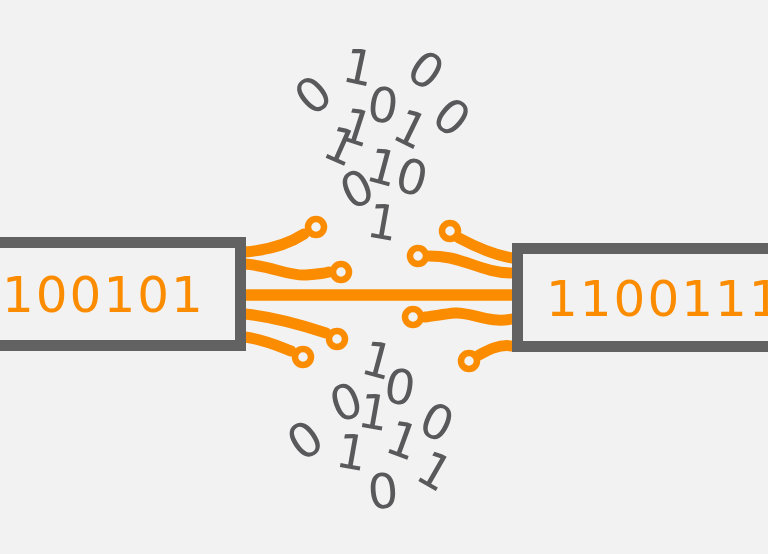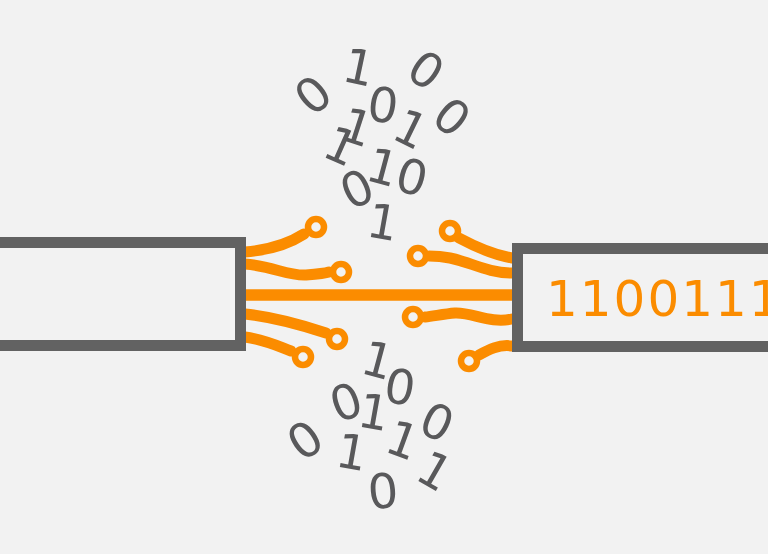--- a/index.html
+++ b/index.html
@@ -50,20 +50,21 @@
     <circle cx="418" cy="256" r="8"></circle>
     <path d="M512 319 C490 324, 472 312, 455 313 C444 314, 434 316, 425 317"></path>
     <circle cx="413" cy="317" r="8"></circle>
     <path d="M512 346 C499 344, 488 350, 479 355"></path>
     <circle cx="469" cy="361" r="8"></circle>
   </svg>
 
   <div class="cable-box left"></div>
   <div class="cable-box right"></div>
 
+  <div class="bits left-bits">100101</div>
   <div class="bits right-bits">1100111</div>
 
   <div class="scatter">
       <span class="sd" style="left: 359px; top: 67px; transform: translate(-50%, -50%) rotate(12deg);">1</span>
       <span class="sd" style="left: 426px; top: 70px; transform: translate(-50%, -50%) rotate(35deg);">0</span>
       <span class="sd" style="left: 313px; top: 95px; transform: translate(-50%, -50%) rotate(-40deg);">0</span>
       <span class="sd" style="left: 383px; top: 105px; transform: translate(-50%, -50%) rotate(8deg);">0</span>
       <span class="sd" style="left: 452px; top: 117px; transform: translate(-50%, -50%) rotate(40deg);">0</span>
       <span class="sd" style="left: 357px; top: 127px; transform: translate(-50%, -50%) rotate(18deg);">1</span>
       <span class="sd" style="left: 341px; top: 146px; transform: translate(-50%, -50%) rotate(24deg);">1</span>

